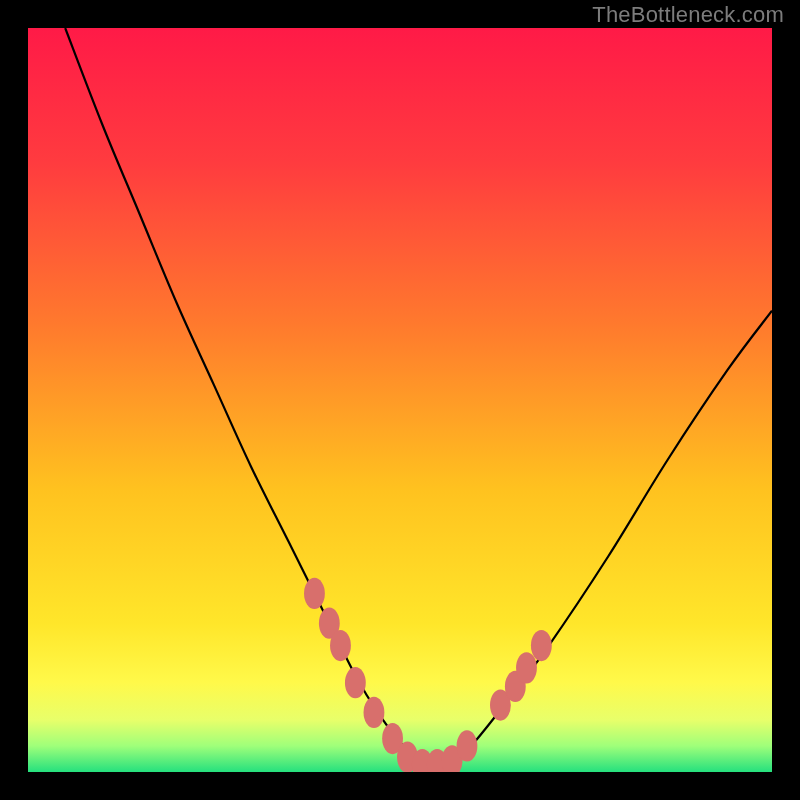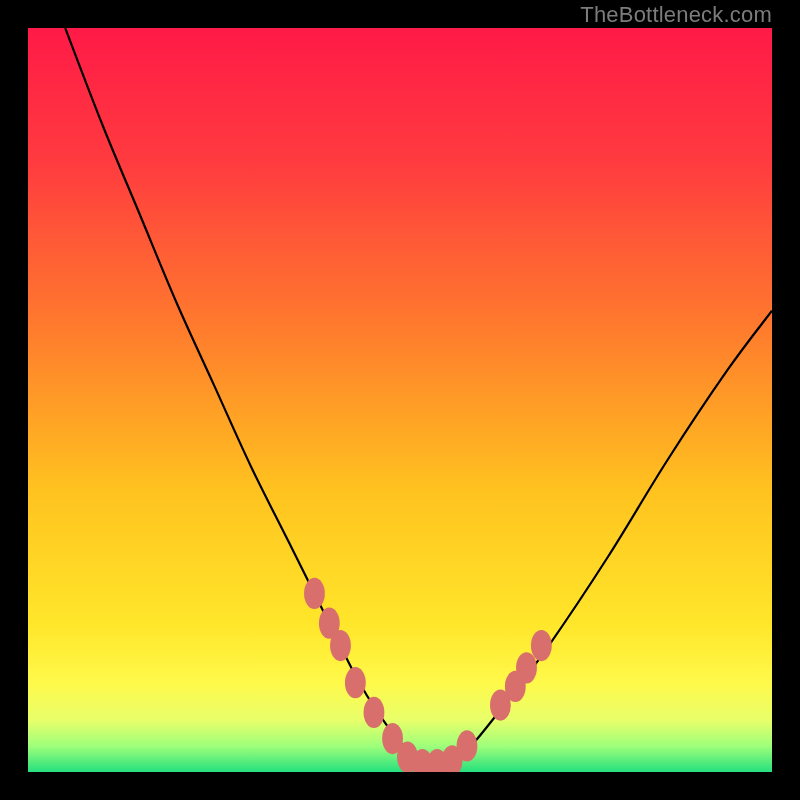--- a/index.html
+++ b/index.html
@@ -11,20 +11,21 @@
     background: #000;
     font-family: Arial, Helvetica, sans-serif;
   }
   .frame {
     position: absolute;
     top: 0;
     left: 0;
     width: 782px;
     height: 800px;
     background: #000;
+    padding-left: 12px;
   }
   .plot-area {
     position: absolute;
     top: 28px;
     left: 28px;
     width: 744px;
     height: 744px;
   }
   .watermark {
     position: absolute;

